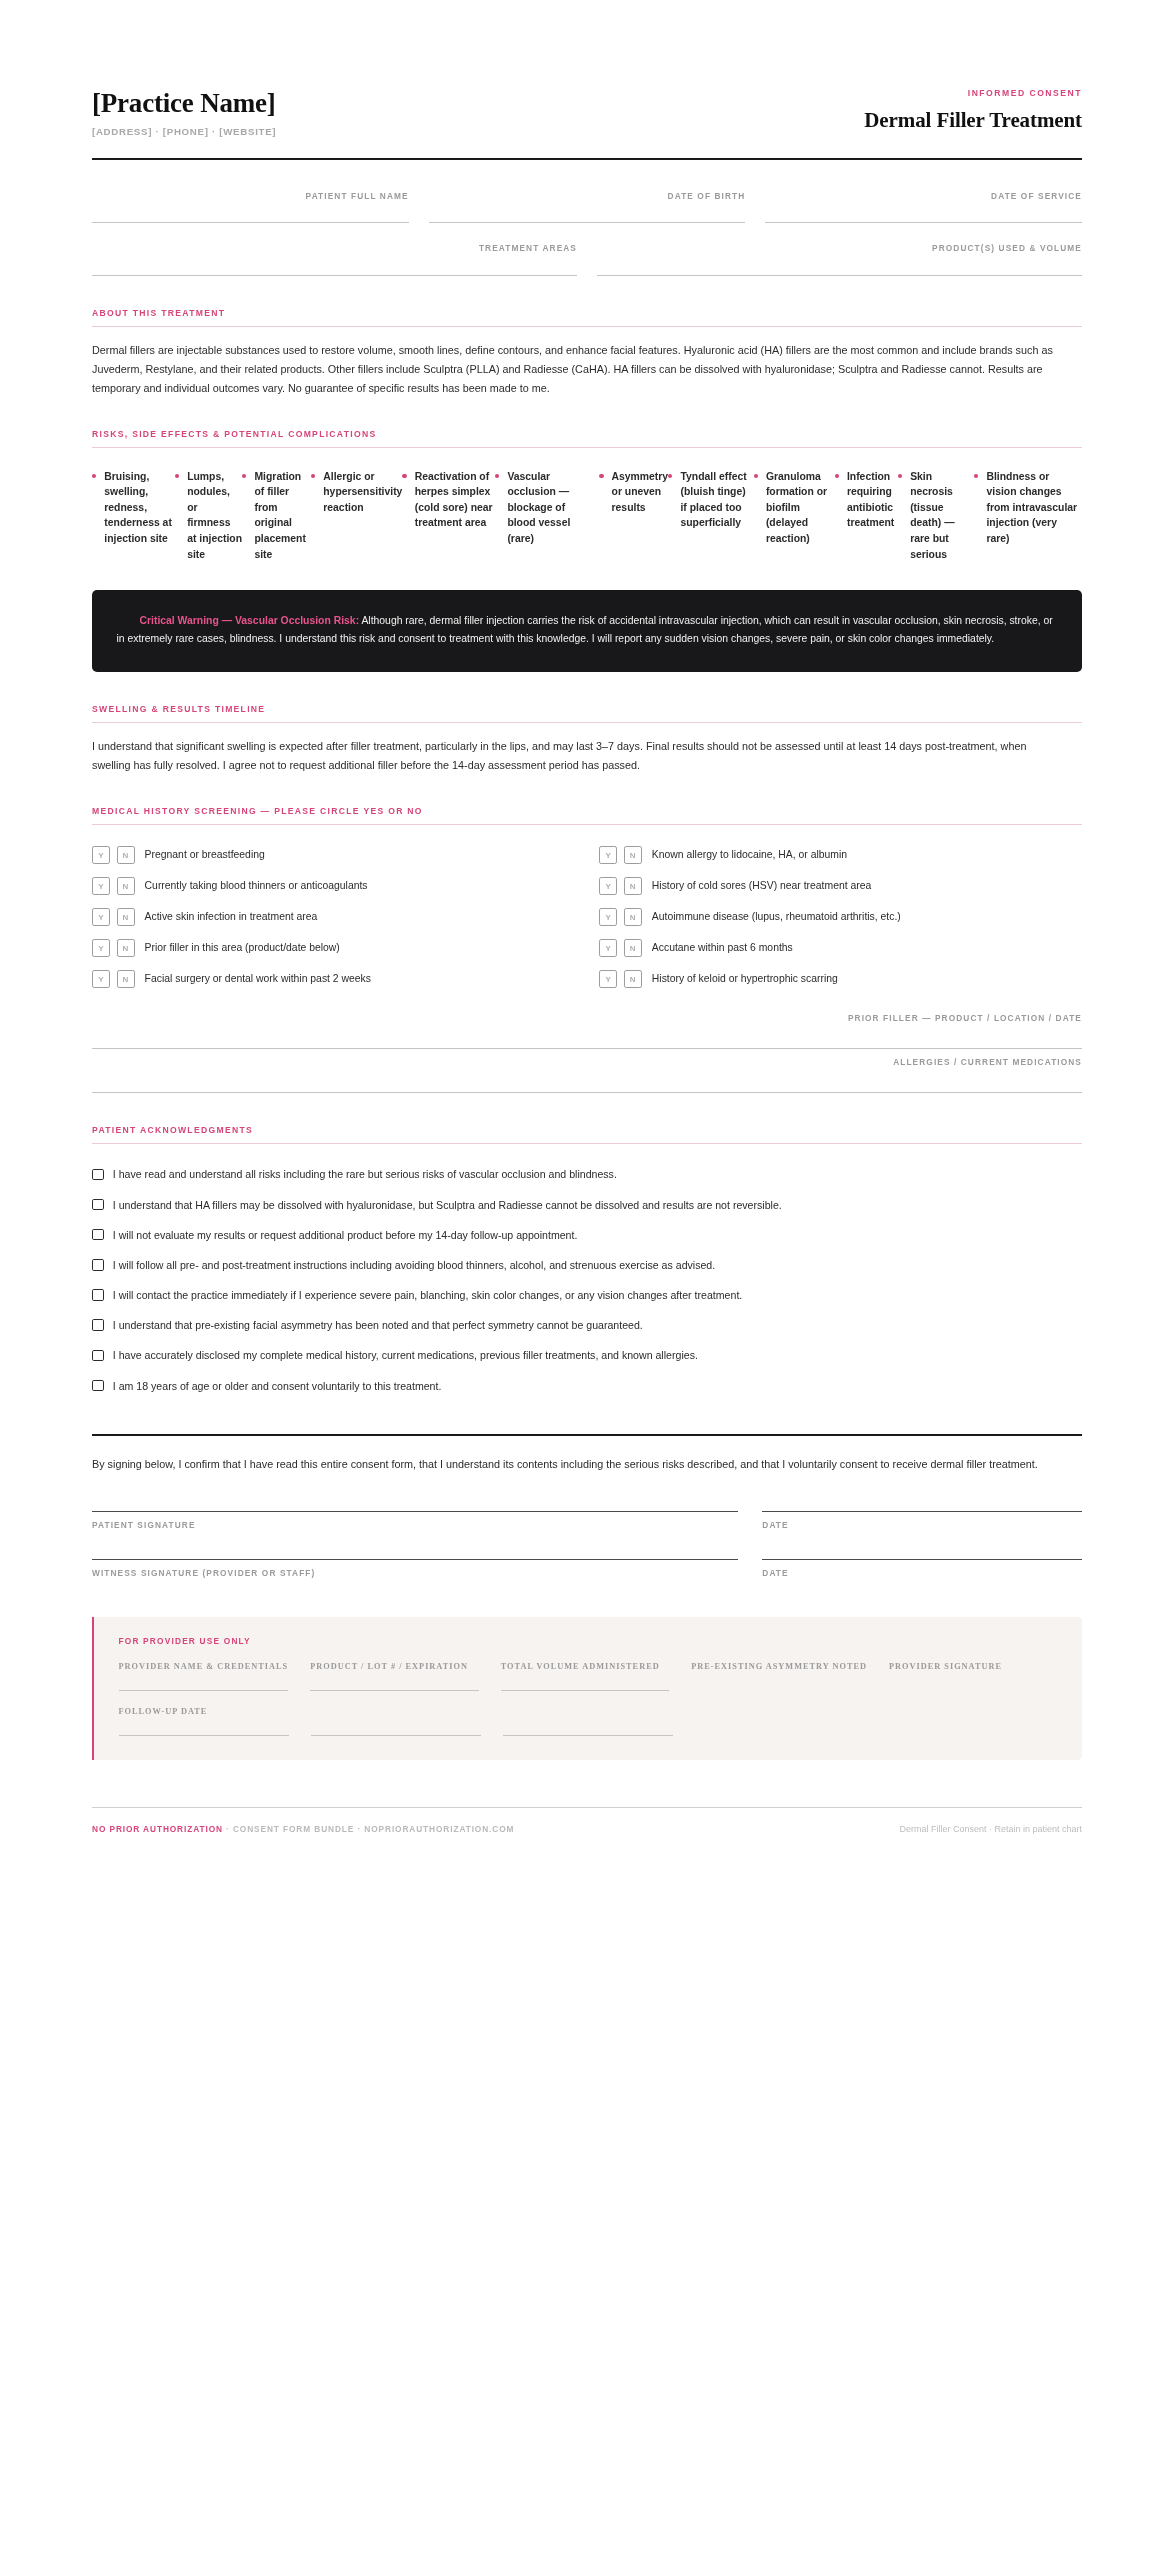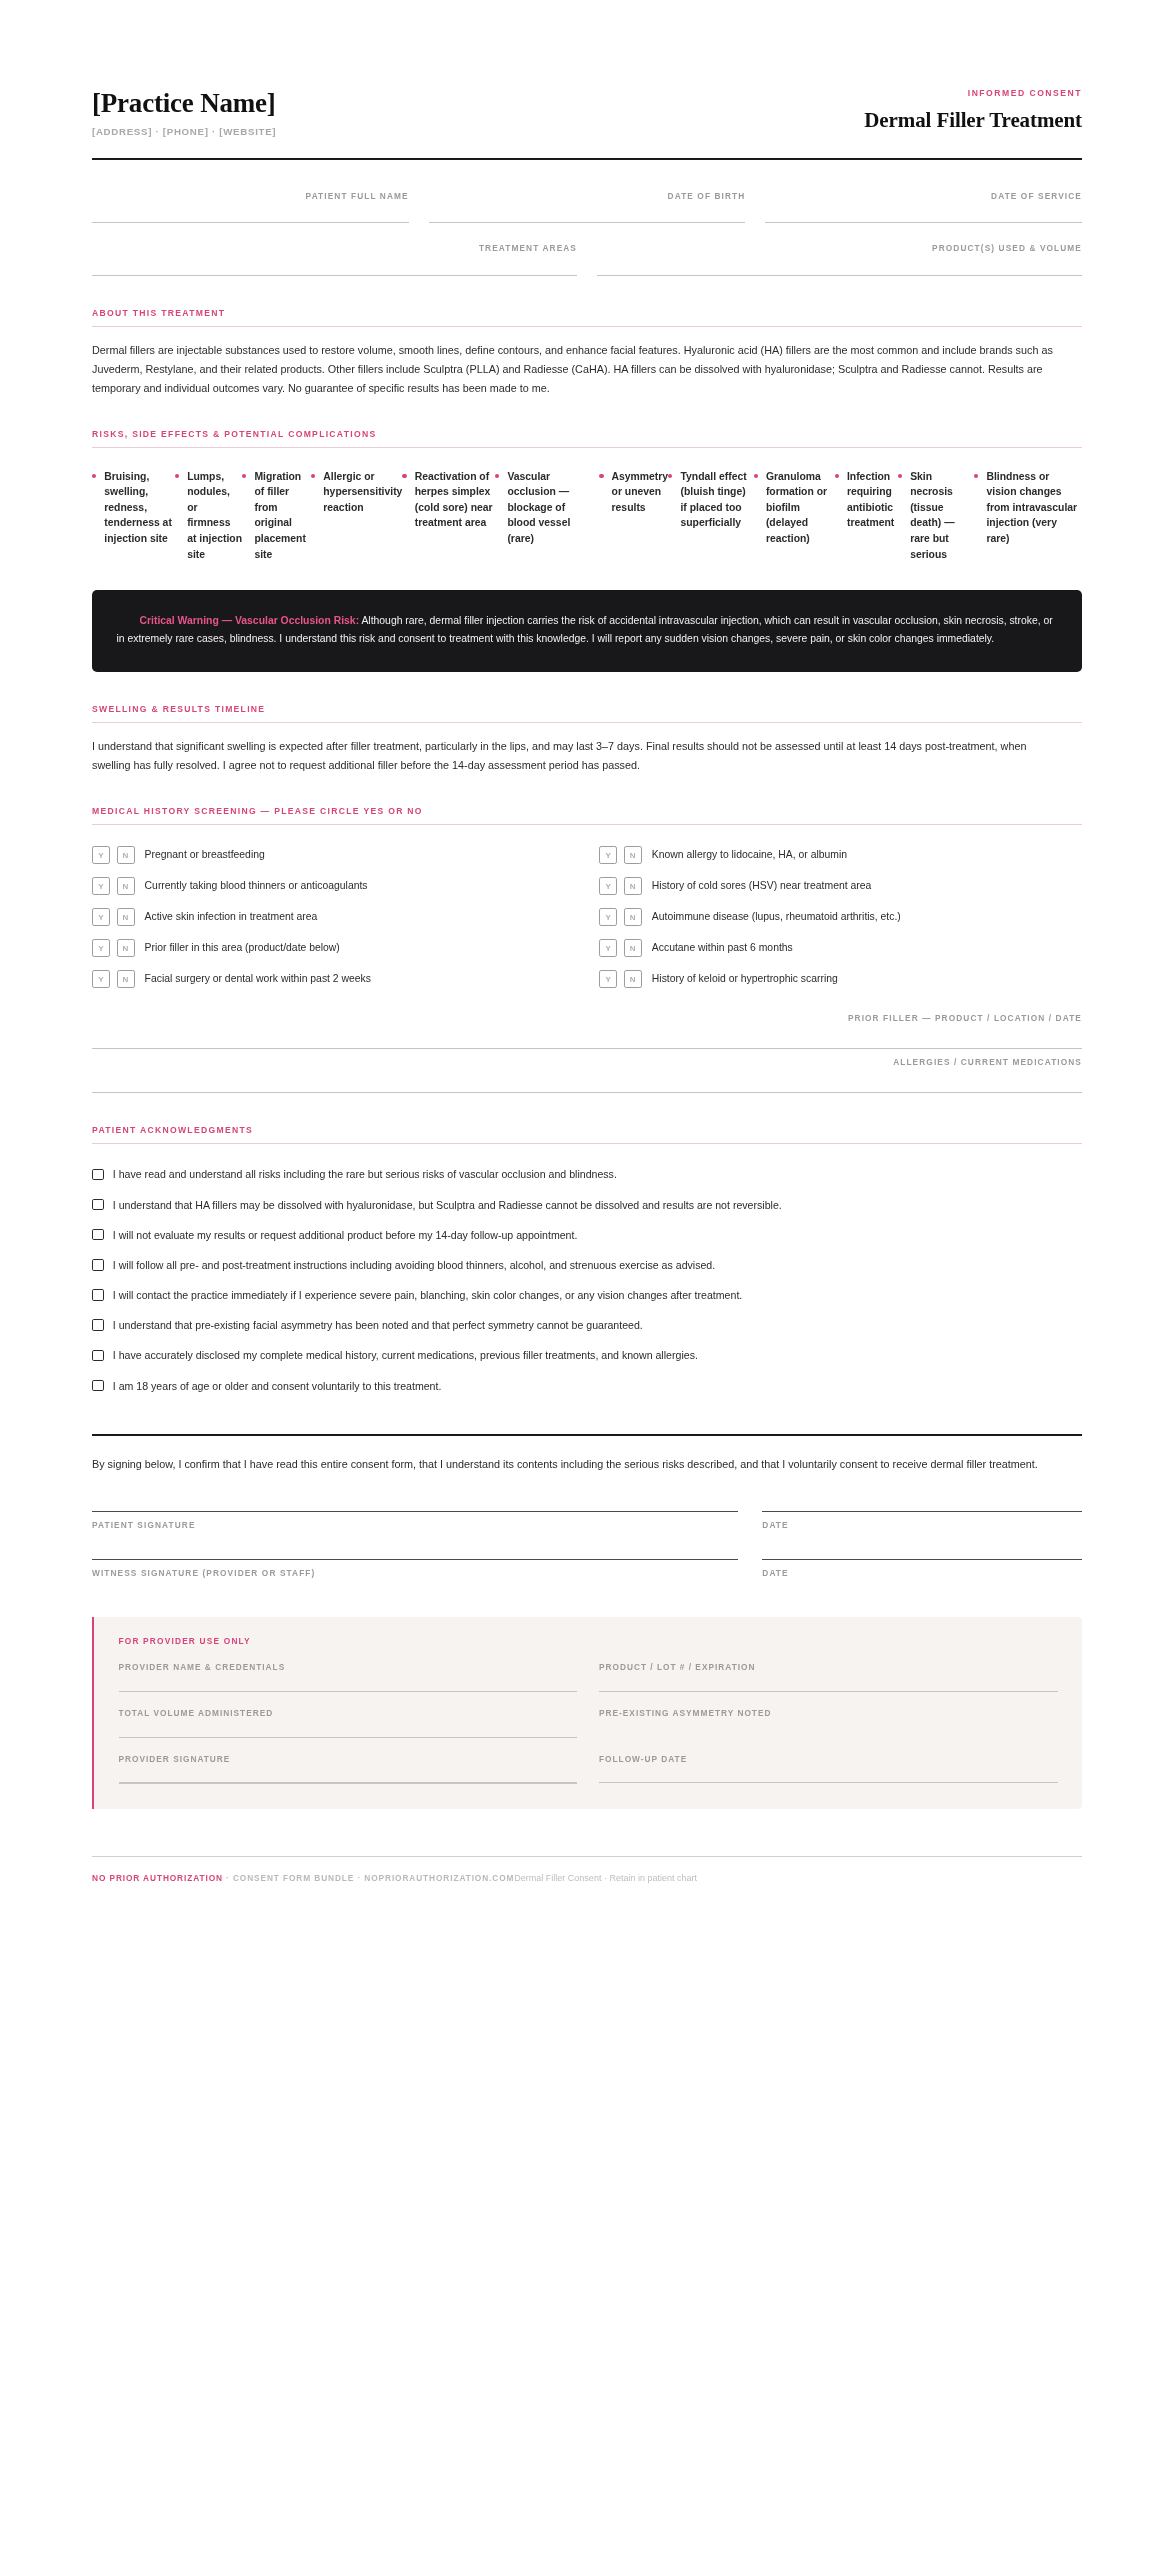--- a/index.html
+++ b/index.html
@@ -258,22 +258,23 @@
   .provider-head {
     font-size: 8.3px;
     font-weight: 700;
     letter-spacing: 1.2px;
     color: #d6447a;
     text-transform: uppercase;
     margin-bottom: 16px;
   }
   .provider-grid {
     display: grid;
-    grid-template-columns: 1fr 1fr;
+    grid-template-columns: 1fr 1fr 1fr 1fr 1fr;
     gap: 0 22px;
+    font-family: Liberation Serif, serif;
   }
   .provider-field {
     padding-bottom: 18.7px;
     border-bottom: 1.1px solid #c9c4c2;
     margin-bottom: 16px;
   }
   .provider-field.last-row {
     border-bottom: none;
     margin-bottom: 0;
     padding-bottom: 24.5px;
@@ -289,21 +290,21 @@
 
   
   .footer-rule {
     margin-top: 47px;
     height: 1.1px;
     background: #cfcfcf;
   }
   .footer {
     margin-top: 16px;
     display: flex;
-    justify-content: flex-start;
+    justify-content: space-between;
     align-items: baseline;
   }
   .footer-left {
     font-size: 8.3px;
     font-weight: 700;
     letter-spacing: 0.9px;
     color: #b9b9b9;
     text-transform: uppercase;
   }
   .footer-brand { color: #d6447a; }

